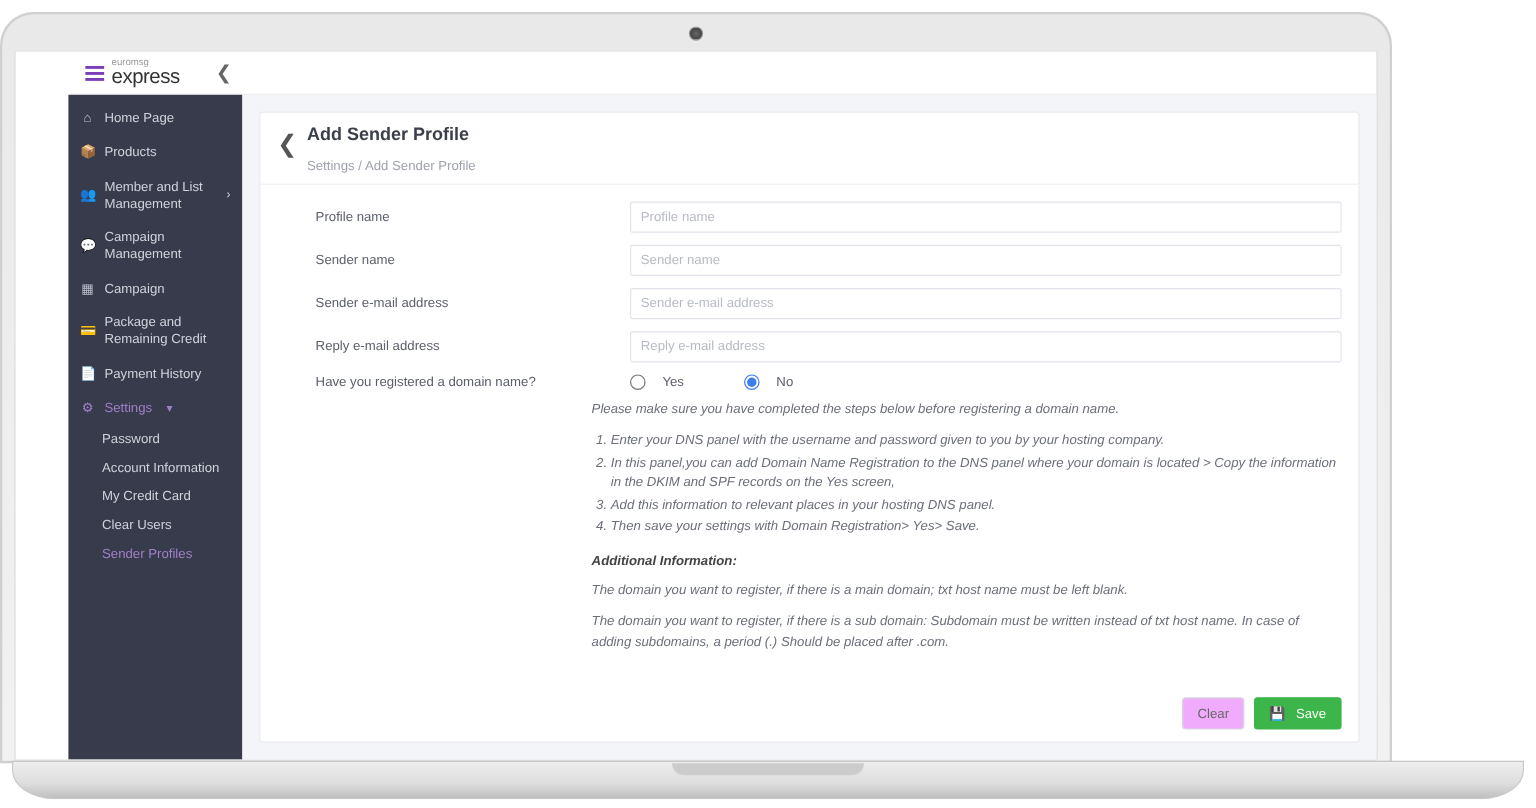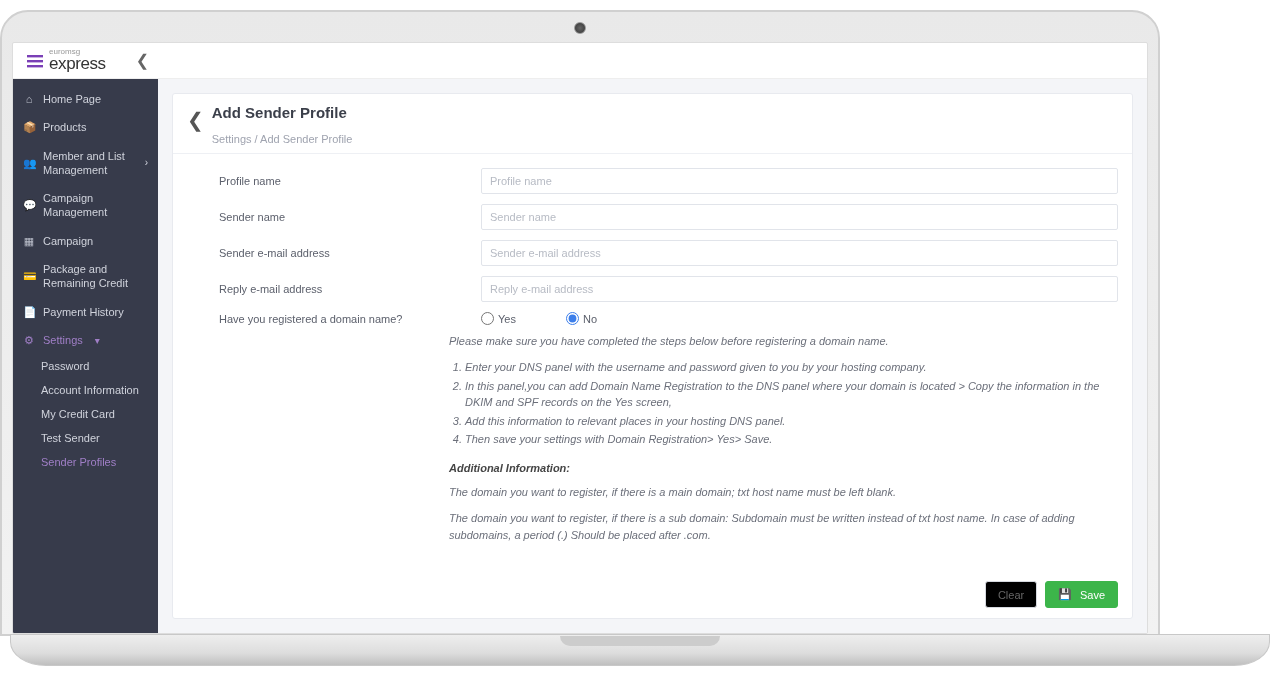--- a/index.html
+++ b/index.html
@@ -29,20 +29,21 @@
   background: radial-gradient(#666, #333);
   border-radius: 50%;
   border: 1px solid #999;
 }
 .screen {
   background: #fff;
   margin-top: 22px;
   border: 1px solid #ddd;
   border-radius: 2px;
   overflow: hidden;
+  padding-left: 44px;
 }
 .topbar {
   height: 36px;
   display: flex;
   align-items: center;
   padding: 0 14px;
   border-bottom: 1px solid #eee;
   gap: 30px;
 }
 .logo {
@@ -115,21 +116,21 @@
 .input {
   width: 100%;
   border: 1px solid #e1e4ea;
   border-radius: 2px;
   padding: 6px 8px;
   font-size: 11px;
   color: #555;
 }
 .input::placeholder { color: #b7bbc4; }
 .radios { display: flex; gap: 50px; align-items:center; }
-.radio { display: flex; align-items: center; gap: 4px; font-size:11px; color:#5c606c;}
+.radio { display: flex; align-items: center; gap: 14px; font-size:11px; color:#5c606c;}
 .radio input { accent-color: #3c7eea; width:13px; height:13px;}
 .info-block {
   margin-left: 262px;
   font-size: 11px;
   color: #6b6f7a;
   font-style: italic;
 }
 .info-block p.lead { color:#6b6f7a; margin-bottom:12px; }
 .info-block ol { padding-left: 16px; margin-bottom: 14px; }
 .info-block ol li { margin-bottom: 2px; line-height:1.5; }
@@ -141,21 +142,21 @@
   padding: 10px 14px;
   display: flex;
   justify-content: flex-end;
   gap: 8px;
 }
 .btn {
   font-size: 11px;
   padding: 6px 12px;
   border-radius: 3px;
   border: 1px solid #d6d9e0;
-  background: #000000;
+  background: #f0abfc;
   color: #666;
   cursor: pointer;
 }
 .btn.primary {
   background: #3cb54a;
   border-color: #3cb54a;
   color: #fff;
   display: inline-flex;
   align-items: center;
   gap: 8px;
@@ -239,21 +240,21 @@
           <span>Payment History</span>
         </div>
         <div class="side-item active">
           <span class="icon">⚙</span>
           <span>Settings</span>
           <span style="margin-left:4px;font-size:10px;">▾</span>
         </div>
         <div class="side-sub">Password</div>
         <div class="side-sub">Account Information</div>
         <div class="side-sub">My Credit Card</div>
-        <div class="side-sub">Test Sender</div>
+        <div class="side-sub">Clear Users</div>
         <div class="side-sub active">Sender Profiles</div>
       </div>
 
       <div class="content">
         <div class="card">
           <div class="card-head">
             <span class="back">❮</span>
             <div>
               <div class="title">Add Sender Profile</div>
               <div class="crumb">

